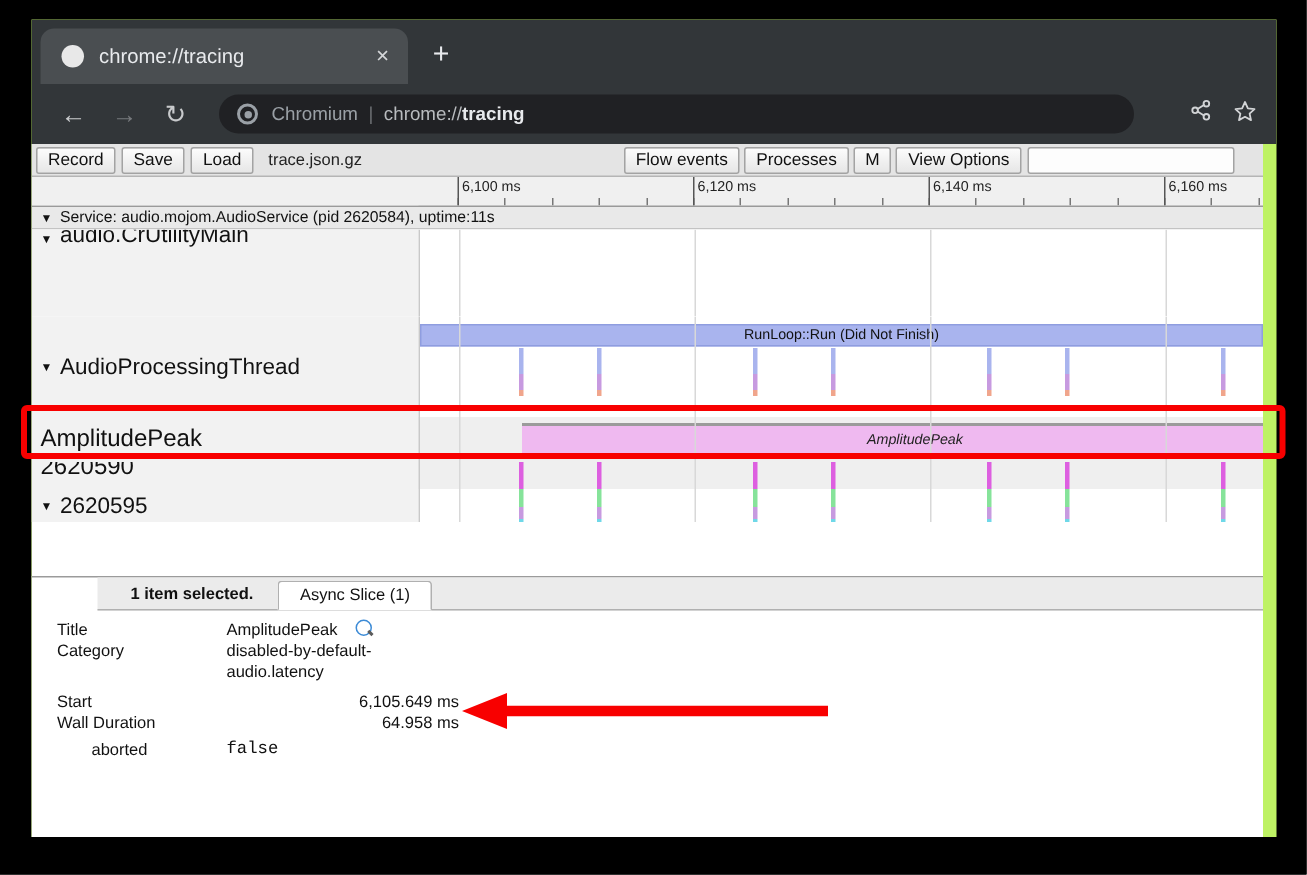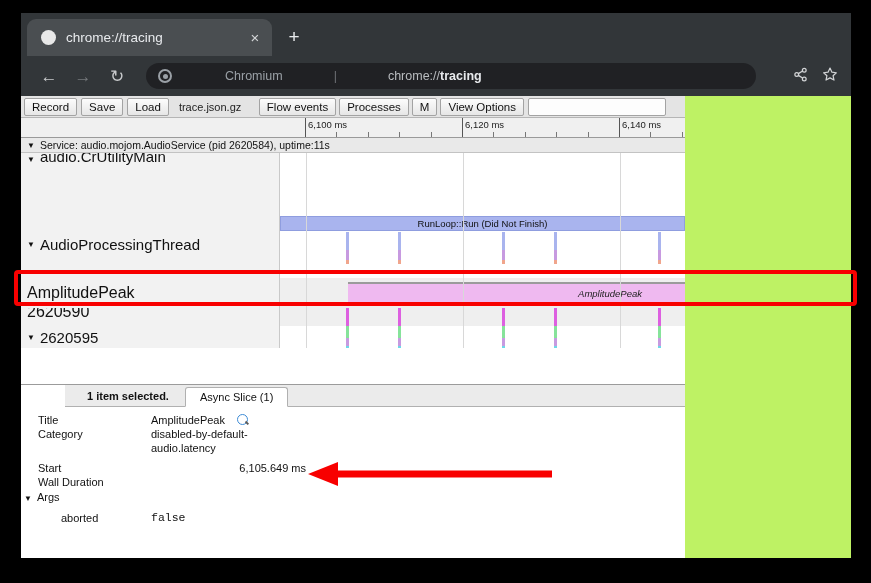--- a/index.html
+++ b/index.html
@@ -109,21 +109,20 @@
     height: 26px;
     flex: 1;
     background: #202124;
     border-radius: 13px;
     display: flex;
     align-items: center;
     padding: 0 12px;
     box-sizing: border-box;
     margin-right: 10px;
     max-width: 610px;
-    gap: 44px;
   }
   .chrome-mark {
     width: 14px;
     height: 14px;
     border-radius: 50%;
     border: 2px solid #9aa0a6;
     box-sizing: border-box;
     position: relative;
     flex: none;
     margin-right: 9px;
@@ -148,21 +147,21 @@
     display: flex;
     align-items: center;
   }
   .navright > div { width: 30px; text-align: center; color: #d2d4d6; }
 
   
   #tracing {
     position: absolute;
     left: 0;
     top: 83px;
-    width: 664px;
+    width: 821px;
     height: 462px;
     background: #ffffff;
     overflow: hidden;
   }
 
   
   .ctrlbar {
     position: relative;
     height: 22px;
     background: #e4e4e4;
@@ -639,25 +638,23 @@
             <div class="dval" style="max-width:118px;word-wrap:break-word;">disabled-by-default-audio.latency</div>
           </div>
 
           <div class="drow" style="margin-top:6px;">
             <div class="dkey">Start</div>
             <div class="dval num">6,105.649 ms</div>
           </div>
 
           <div class="drow">
             <div class="dkey">Wall Duration</div>
-          </div>
-
-          <div class="args-head">
-            <span class="caret">▼</span><span>Args</span>
-          </div>
+            <div class="dval num">64.958 ms</div>
+          </div>
+
 
           <div class="drow" style="margin-top:4px;">
             <div class="dkey sub">aborted</div>
             <div class="dval mono">false</div>
           </div>
 
         </div>
       </div>
 
     </div>

